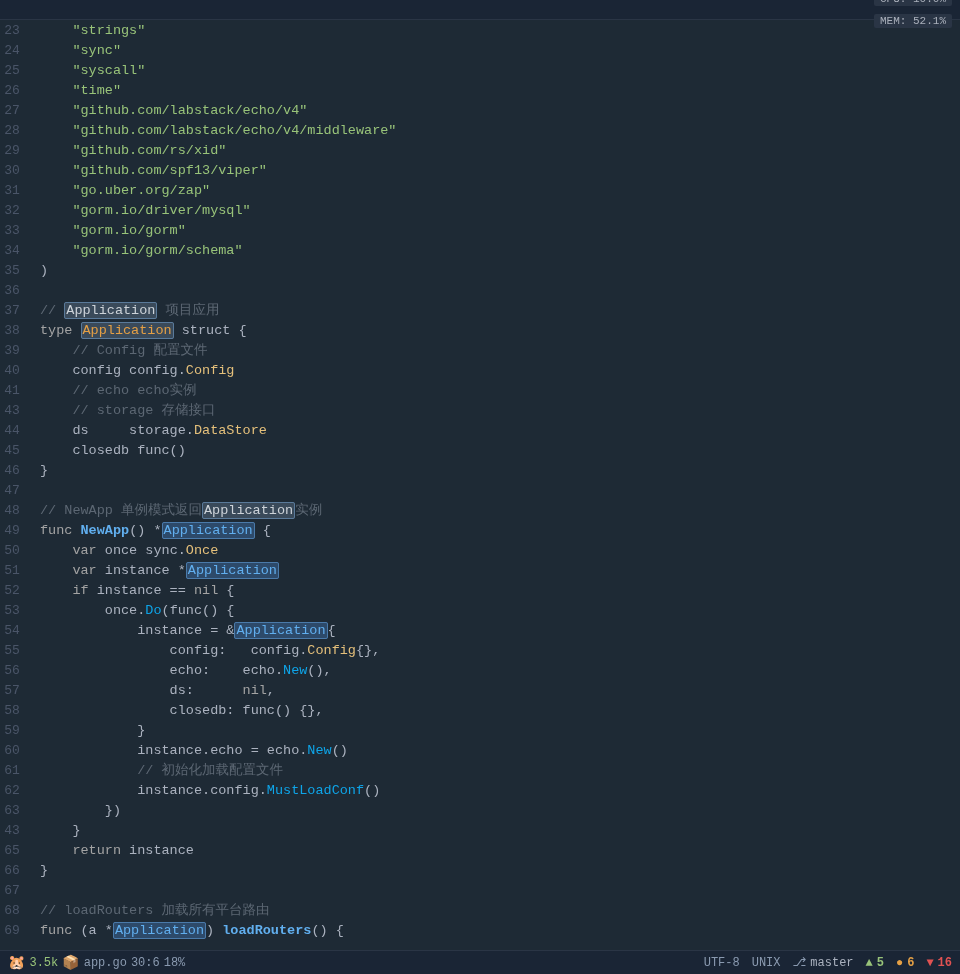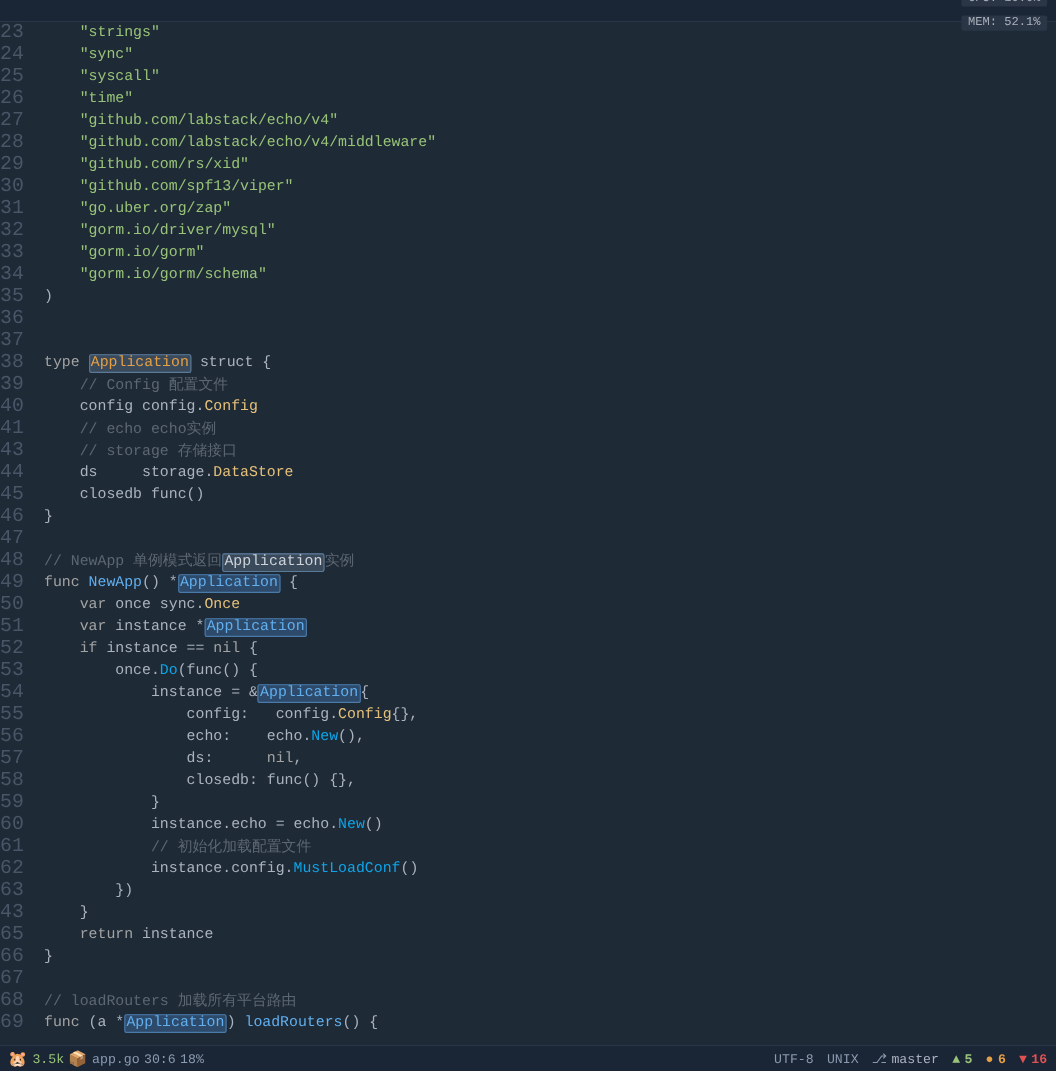--- a/index.html
+++ b/index.html
@@ -24,44 +24,44 @@
       display: flex;
       align-items: center;
       min-height: 20px;
       padding: 0 0 0 0;
       position: relative;
       white-space: pre;
     }
     .line-gutter {
       width: 30px;
       min-width: 30px;
-      text-align: left;
+      text-align: center;
       color: #4a5568;
       padding-right: 6px;
       user-select: none;
-      font-size: 18px;
+      font-size: 13px;
       flex-shrink: 0;
     }
     .line-marker {
       width: 4px;
       min-width: 4px;
       flex-shrink: 0;
     }
     .line-marker.red { background: #e05252; }
     .line-marker.blue { background: #4a9eff; }
     .line-content {
       padding-left: 6px;
       flex: 1;
     }
     
     .kw-import { color: #a3a3a3; margin-top: 14px; }
     .string    { color: #98c379; } 
     .comment   { color: #5c6773; font-style: normal; }
     .type-name { color: #e5c07b; } 
-    .func-name { color: #61afef; }
+    .func-name { color: #61afef; font-weight: bold; }
     .highlight-word {
       background: #3a4a5a;
       border: 1px solid #5a7a9a;
       border-radius: 2px;
       padding: 0 1px;
     }
     .highlight-orange { color: #e5a045; }
     .highlight-blue-word {
       background: #2d4a6a;
       border: 1px solid #4a7aaa;
@@ -128,21 +128,21 @@
     <div class="code-line"><span class="line-gutter">27</span><span class="line-marker"></span><span class="line-content"><span class="plain">    </span><span class="string">"github.com/labstack/echo/v4"</span></span></div>
     <div class="code-line"><span class="line-gutter">28</span><span class="line-marker"></span><span class="line-content"><span class="plain">    </span><span class="string">"github.com/labstack/echo/v4/middleware"</span></span></div>
     <div class="code-line"><span class="line-gutter">29</span><span class="line-marker"></span><span class="line-content"><span class="plain">    </span><span class="string">"github.com/rs/xid"</span></span></div>
     <div class="code-line"><span class="line-gutter">30</span><span class="line-marker"></span><span class="line-content"><span class="plain">    </span><span class="string">"github.com/spf13/viper"</span></span></div>
     <div class="code-line"><span class="line-gutter">31</span><span class="line-marker"></span><span class="line-content"><span class="plain">    </span><span class="string">"go.uber.org/zap"</span></span></div>
     <div class="code-line"><span class="line-gutter">32</span><span class="line-marker"></span><span class="line-content"><span class="plain">    </span><span class="string">"gorm.io/driver/mysql"</span></span></div>
     <div class="code-line"><span class="line-gutter">33</span><span class="line-marker"></span><span class="line-content"><span class="plain">    </span><span class="string">"gorm.io/gorm"</span></span></div>
     <div class="code-line"><span class="line-gutter">34</span><span class="line-marker"></span><span class="line-content"><span class="plain">    </span><span class="string">"gorm.io/gorm/schema"</span></span></div>
     <div class="code-line"><span class="line-gutter">35</span><span class="line-marker"></span><span class="line-content"><span class="plain">)</span></span></div>
     <div class="code-line"><span class="line-gutter">36</span><span class="line-marker"></span><span class="line-content">&nbsp;</span></div>
-    <div class="code-line"><span class="line-gutter">37</span><span class="line-marker"></span></div>
+    <div class="code-line"><span class="line-gutter">37</span><span class="line-marker"></span><span class="line-content"><span class="comment">// </span><span class="highlight-word">Application</span><span class="comment"> 项目应用</span></span></div>
     <div class="code-line"><span class="line-gutter">38</span><span class="line-marker"></span><span class="line-content"><span class="kw-import">type</span><span class="plain"> </span><span class="highlight-word highlight-orange">Application</span><span class="plain"> struct {</span></span></div>
     <div class="code-line"><span class="line-gutter">39</span><span class="line-marker"></span><span class="line-content"><span class="comment">    // Config 配置文件</span></span></div>
     <div class="code-line"><span class="line-gutter">40</span><span class="line-marker"></span><span class="line-content"><span class="plain">    config config.</span><span class="type-name">Config</span></span></div>
     <div class="code-line"><span class="line-gutter">41</span><span class="line-marker"></span><span class="line-content"><span class="comment">    // echo echo实例</span></span></div>
     <div class="code-line"><span class="line-gutter">43</span><span class="line-marker"></span><span class="line-content"><span class="comment">    // storage 存储接口</span></span></div>
     <div class="code-line"><span class="line-gutter">44</span><span class="line-marker"></span><span class="line-content"><span class="plain">    ds     storage.</span><span class="type-name">DataStore</span></span></div>
     <div class="code-line"><span class="line-gutter">45</span><span class="line-marker"></span><span class="line-content"><span class="plain">    closedb func()</span></span></div>
     <div class="code-line"><span class="line-gutter">46</span><span class="line-marker"></span><span class="line-content"><span class="plain">}</span></span></div>
     <div class="code-line"><span class="line-gutter">47</span><span class="line-marker"></span><span class="line-content">&nbsp;</span></div>
     <div class="code-line"><span class="line-gutter">48</span><span class="line-marker"></span><span class="line-content"><span class="comment">// NewApp 单例模式返回</span><span class="highlight-word">Application</span><span class="comment">实例</span></span></div>

